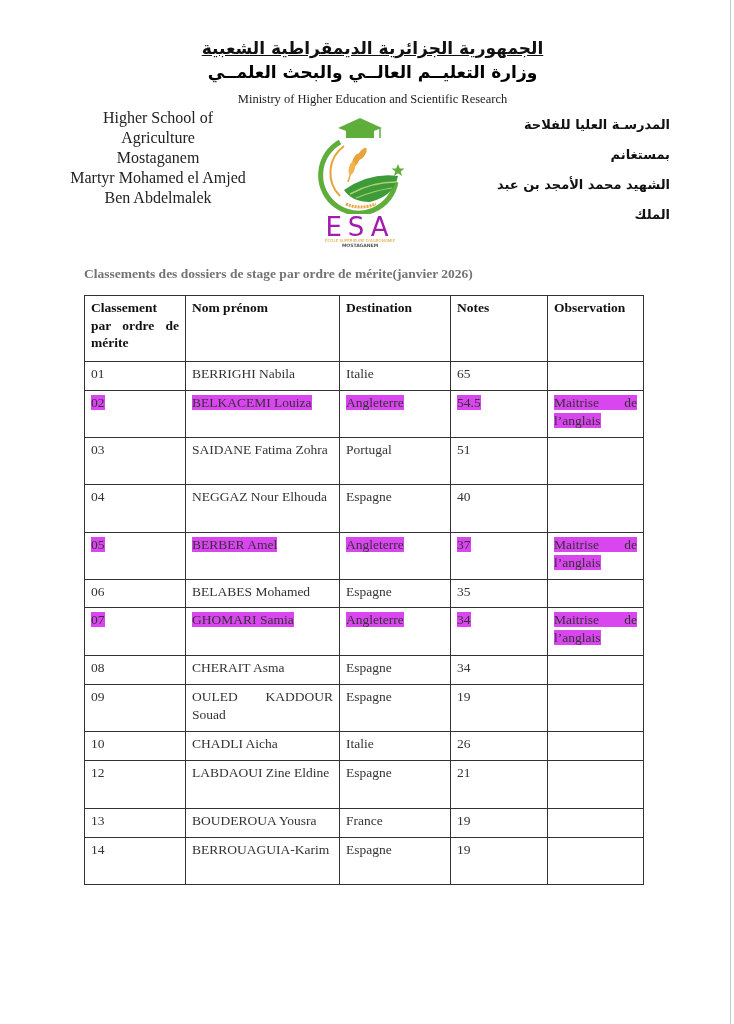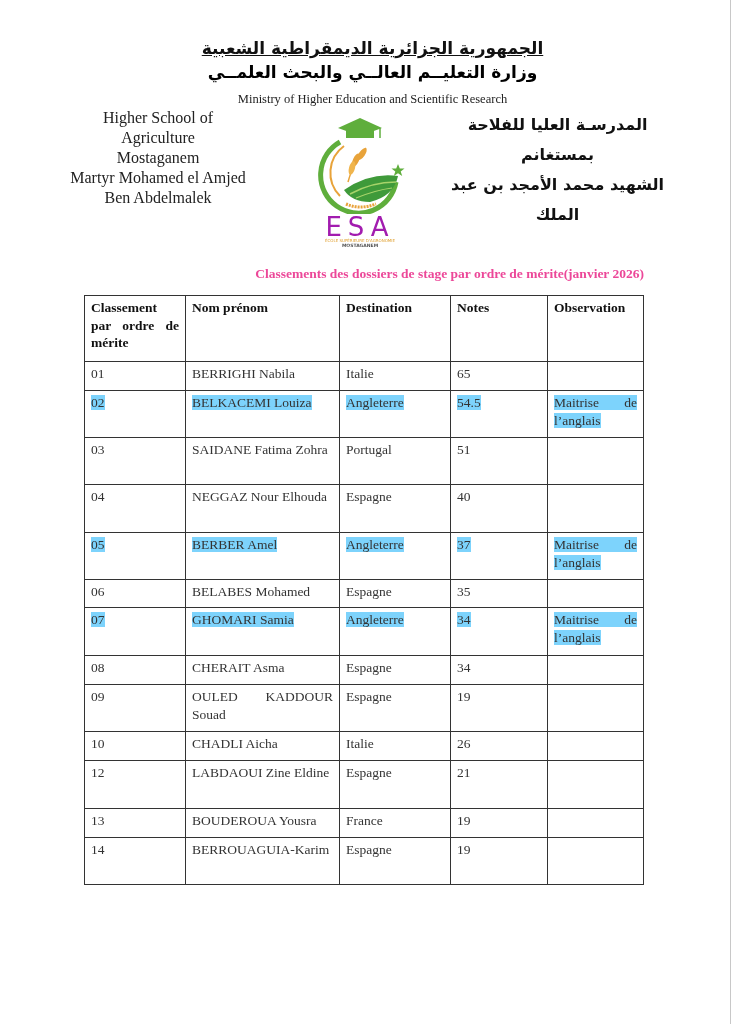--- a/index.html
+++ b/index.html
@@ -7,39 +7,39 @@
     body { position: relative; font-family: "Liberation Serif", "DejaVu Serif", serif; color: #222; }
 
     .page-edge { position: absolute; left: 730px; top: 0; width: 1px; height: 1024px; background: #c8c8c8; }
 
     .gov-header { position: absolute; left: 0; width: 734px; text-align: center; }
     .ar-line1 { top: 38px; font-family: "DejaVu Sans", sans-serif; font-weight: bold; font-size: 17px; color: #111; direction: rtl; left: 200px; width: 345px; text-align: center; text-decoration: underline; }
     .ar-line2 { top: 62px; font-family: "DejaVu Sans", sans-serif; font-weight: bold; font-size: 17px; color: #000000; direction: rtl; left: 200px; width: 345px; text-align: center; }
     .en-ministry { top: 92px; font-size: 12.5px; color: #222; left: 200px; width: 345px; }
 
     .school-en { position: absolute; left: 58px; top: 108px; width: 200px; text-align: center; font-size: 16px; line-height: 20px; color: #222; }
-    .school-ar { position: absolute; left: 445px; top: 110px; width: 225px; text-align: center; direction: rtl; font-family: "DejaVu Sans", sans-serif; font-weight: bold; font-size: 16px; line-height: 30px; color: #111; }
+    .school-ar { position: absolute; left: 445px; top: 110px; width: 225px; direction: rtl; font-family: "DejaVu Sans", sans-serif; font-weight: bold; font-size: 13px; line-height: 30px; color: #111; }
 
     .logo { position: absolute; left: 300px; top: 110px; width: 120px; height: 140px; }
     .logo-esa { position: absolute; left: 0; top: 102px; width: 120px; text-align: center; font-family: "DejaVu Sans", sans-serif; font-size: 26px; letter-spacing: 6px; color: #a21caf; font-weight: normal; }
     .logo-sub { position: absolute; left: 0; top: 128px; width: 120px; text-align: center; font-family: "DejaVu Sans", sans-serif; font-size: 4px; color: #e0a030; }
     .logo-city { position: absolute; left: 0; top: 133px; width: 120px; text-align: center; font-family: "DejaVu Sans", sans-serif; font-size: 4.5px; font-weight: bold; color: #555; }
 
-    .doc-title { position: absolute; left: 84px; top: 266px; width: 560px; text-align: right; font-weight: bold; font-size: 13.5px; color: #ec4899; }
+    .doc-title { position: absolute; left: 84px; top: 266px; width: 560px; text-align: left; font-weight: bold; font-size: 13.5px; color: #737373; }
 
     table.ranking { position: absolute; left: 84px; top: 295px; border-collapse: collapse; font-size: 13.5px; color: #333; table-layout: fixed; }
     table.ranking th, table.ranking td { border: 1.2px solid #333; vertical-align: top; padding: 3px 6px 0 6px; line-height: 17.5px; text-align: left; }
     table.ranking th { font-weight: bold; color: #111; }
     .col1 { width: 101px; }
     .col2 { width: 154px; }
     .col3 { width: 111px; }
     .col4 { width: 97px; }
     .col5 { width: 96px; }
     .justify { text-align: justify !important; text-align-last: left; }
-    .hl { background: #7dd3fc; }
+    .hl { background: #d946ef; }
   </style>
 </head>
 <body>
 
 <div class="page-edge"></div>
 
 <div class="gov-header ar-line1">الجمهورية الجزائرية الديمقراطية الشعبية</div>
 <div class="gov-header ar-line2">وزارة التعليــم العالــي والبحث العلمــي</div>
 <div class="gov-header en-ministry">Ministry of Higher Education and Scientific Research</div>
 

